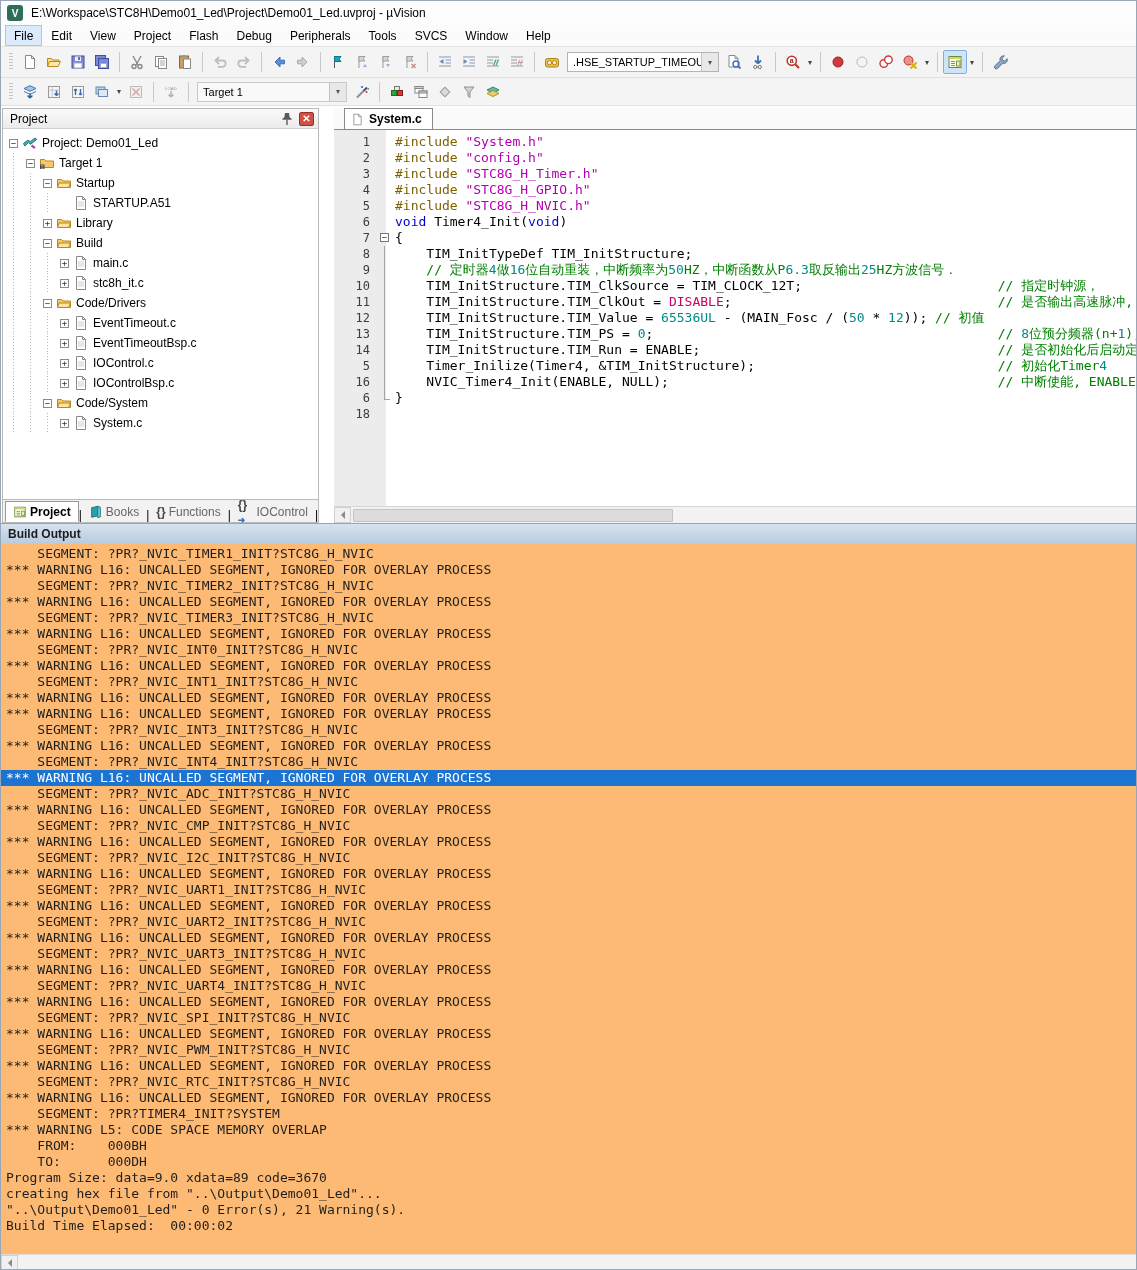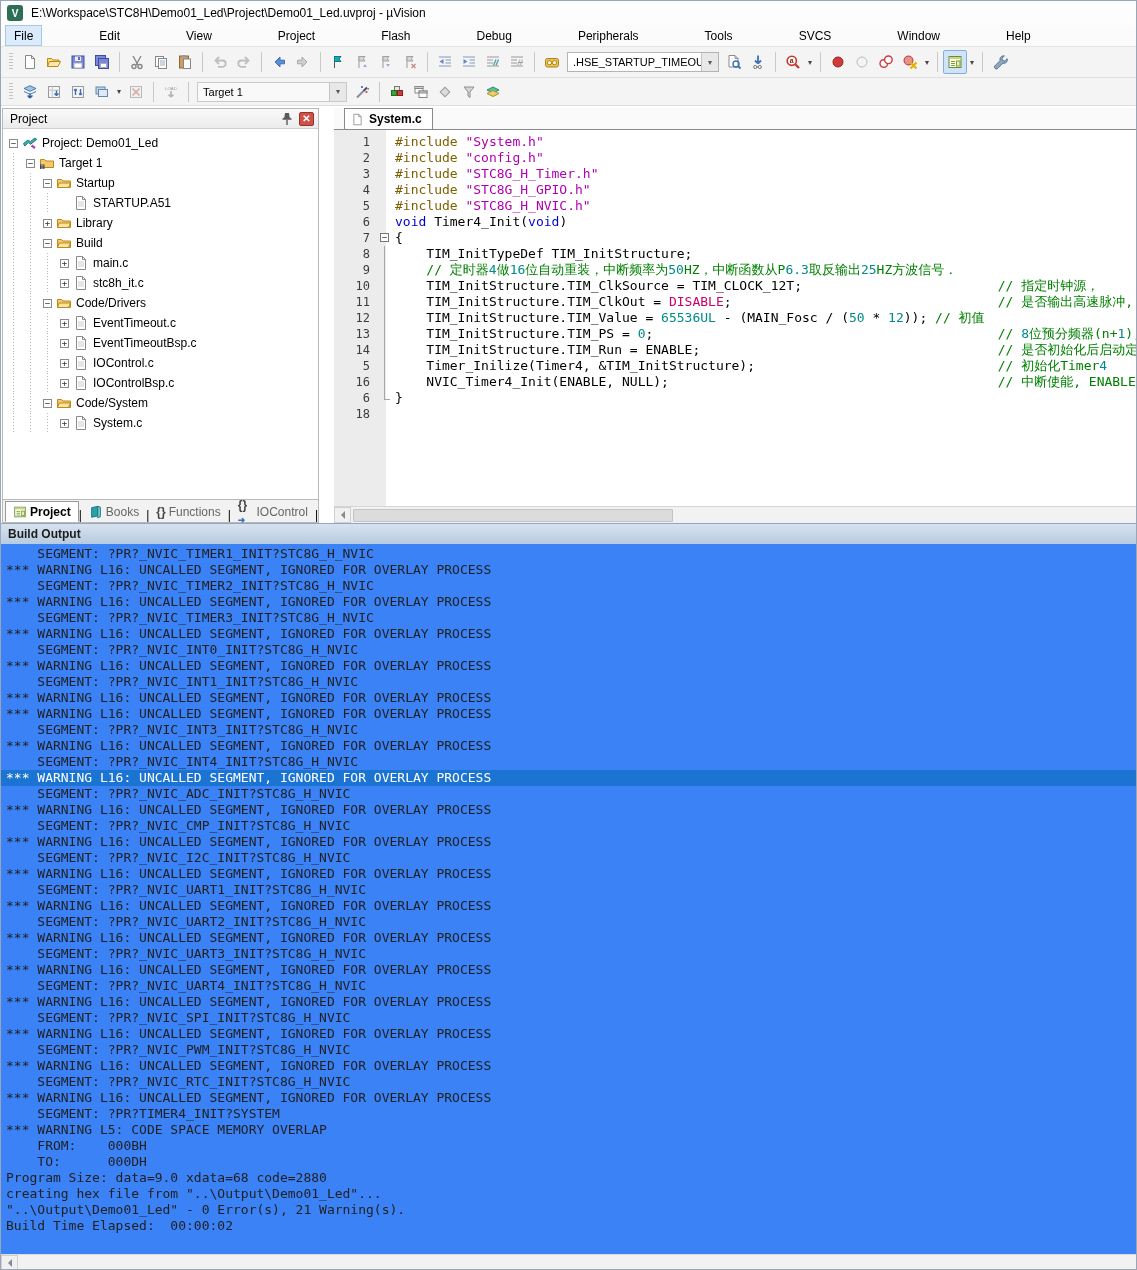--- a/index.html
+++ b/index.html
@@ -9,21 +9,21 @@
     font-family:"Liberation Sans",sans-serif;font-size:12px;color:#000;
     border:1px solid #98a6b5;overflow:hidden;
   }
   
   #titlebar{position:absolute;top:0;left:0;right:0;height:24px;background:#fdfdfd;
     display:flex;align-items:center;padding-left:6px;}
   #appicon{width:16px;height:16px;background:#2e6e57;border-radius:3px;color:#fff;
     font-size:10px;font-weight:bold;display:flex;align-items:center;justify-content:center;margin-right:8px;}
   
   #menubar{position:absolute;top:24px;left:0;right:0;height:22px;background:#fbfbfb;
-    display:flex;align-items:stretch;padding-left:4px;border-bottom:1px solid #e4e4e4;gap:48px;}
+    display:flex;align-items:stretch;padding-left:4px;border-bottom:1px solid #e4e4e4;}
   .menu-item{padding:3px 9px;display:flex;align-items:center;cursor:default;}
   .menu-item.active{background:#dcebfb;border:1px solid #a8c8e8;padding:2px 8px;}
   
   .toolbar{position:absolute;left:0;right:0;background:#f4f4f4;display:flex;align-items:center;
     padding-left:8px;border-bottom:1px solid #e0e0e0;}
   #tb1{top:46px;height:31px;}
   #tb2{top:77px;height:28px;}
   .grip{width:4px;height:18px;margin-right:5px;
     background:repeating-linear-gradient(to bottom,#c3c3c3 0 1px,transparent 1px 3px);}
   .tbtn{width:24px;height:24px;display:flex;align-items:center;justify-content:center;border:1px solid transparent;border-radius:2px;}
@@ -85,21 +85,21 @@
   .m{color:#cc0066}.c{color:#008000}.d{color:#008b8b}.t{color:#000}
   
   .hscroll{height:17px;background:#f2f2f2;border-top:1px solid #d5d5d5;display:flex;align-items:center;}
   .sbtn{width:17px;height:16px;background:#f0f0f0;border:1px solid #d0d0d0;display:flex;align-items:center;justify-content:center;}
   .sbtn::before{content:"";border:4px solid transparent;border-right-color:#8a8a8a;margin-right:3px;}
   .sthumb{height:13px;background:#dcdcdc;border:1px solid #c4c4c4;border-radius:1px;margin-left:2px;}
   
   #build-header{position:absolute;top:522px;left:0;right:0;height:21px;
     background:linear-gradient(#d7e2ef,#b8cbdf);border-top:1px solid #93a7bc;
     display:flex;align-items:center;padding-left:7px;font-weight:bold;color:#1c1c1c;}
-  #build-out{position:absolute;top:543px;left:0;right:0;height:710px;background:#3b82f6;overflow:hidden;padding-top:2px;}
+  #build-out{position:absolute;top:543px;left:0;right:0;height:710px;background:#fdba74;overflow:hidden;padding-top:2px;}
   .brow{height:16px;line-height:16px;white-space:pre;font-family:"DejaVu Sans Mono",monospace;
     font-size:13px;color:#1f1f1f;padding-left:5px;}
   .brow.hl{background:#1b74d2;color:#fff;}
   #bottom-scroll{position:absolute;top:1253px;left:0;right:0;height:17px;background:#f2f2f2;
     border-top:1px solid #dcdcdc;display:flex;align-items:center;}
 </style>
 </head>
 <body>
 
 <div id="win">
@@ -714,21 +714,21 @@
       <div class="brow">    SEGMENT: ?PR?_NVIC_SPI_INIT?STC8G_H_NVIC</div>
       <div class="brow">*** WARNING L16: UNCALLED SEGMENT, IGNORED FOR OVERLAY PROCESS</div>
       <div class="brow">    SEGMENT: ?PR?_NVIC_PWM_INIT?STC8G_H_NVIC</div>
       <div class="brow">*** WARNING L16: UNCALLED SEGMENT, IGNORED FOR OVERLAY PROCESS</div>
       <div class="brow">    SEGMENT: ?PR?_NVIC_RTC_INIT?STC8G_H_NVIC</div>
       <div class="brow">*** WARNING L16: UNCALLED SEGMENT, IGNORED FOR OVERLAY PROCESS</div>
       <div class="brow">    SEGMENT: ?PR?TIMER4_INIT?SYSTEM</div>
       <div class="brow">*** WARNING L5: CODE SPACE MEMORY OVERLAP</div>
       <div class="brow">    FROM:    000BH</div>
       <div class="brow">    TO:      000DH</div>
-      <div class="brow">Program Size: data=9.0 xdata=68 code=2880</div>
+      <div class="brow">Program Size: data=9.0 xdata=89 code=3670</div>
       <div class="brow">creating hex file from "..\Output\Demo01_Led"...</div>
       <div class="brow">"..\Output\Demo01_Led" - 0 Error(s), 21 Warning(s).</div>
       <div class="brow">Build Time Elapsed:  00:00:02</div>
     </div>
 
   <div id="bottom-scroll">
     <span class="sbtn"></span>
   </div>
 </div>
 

